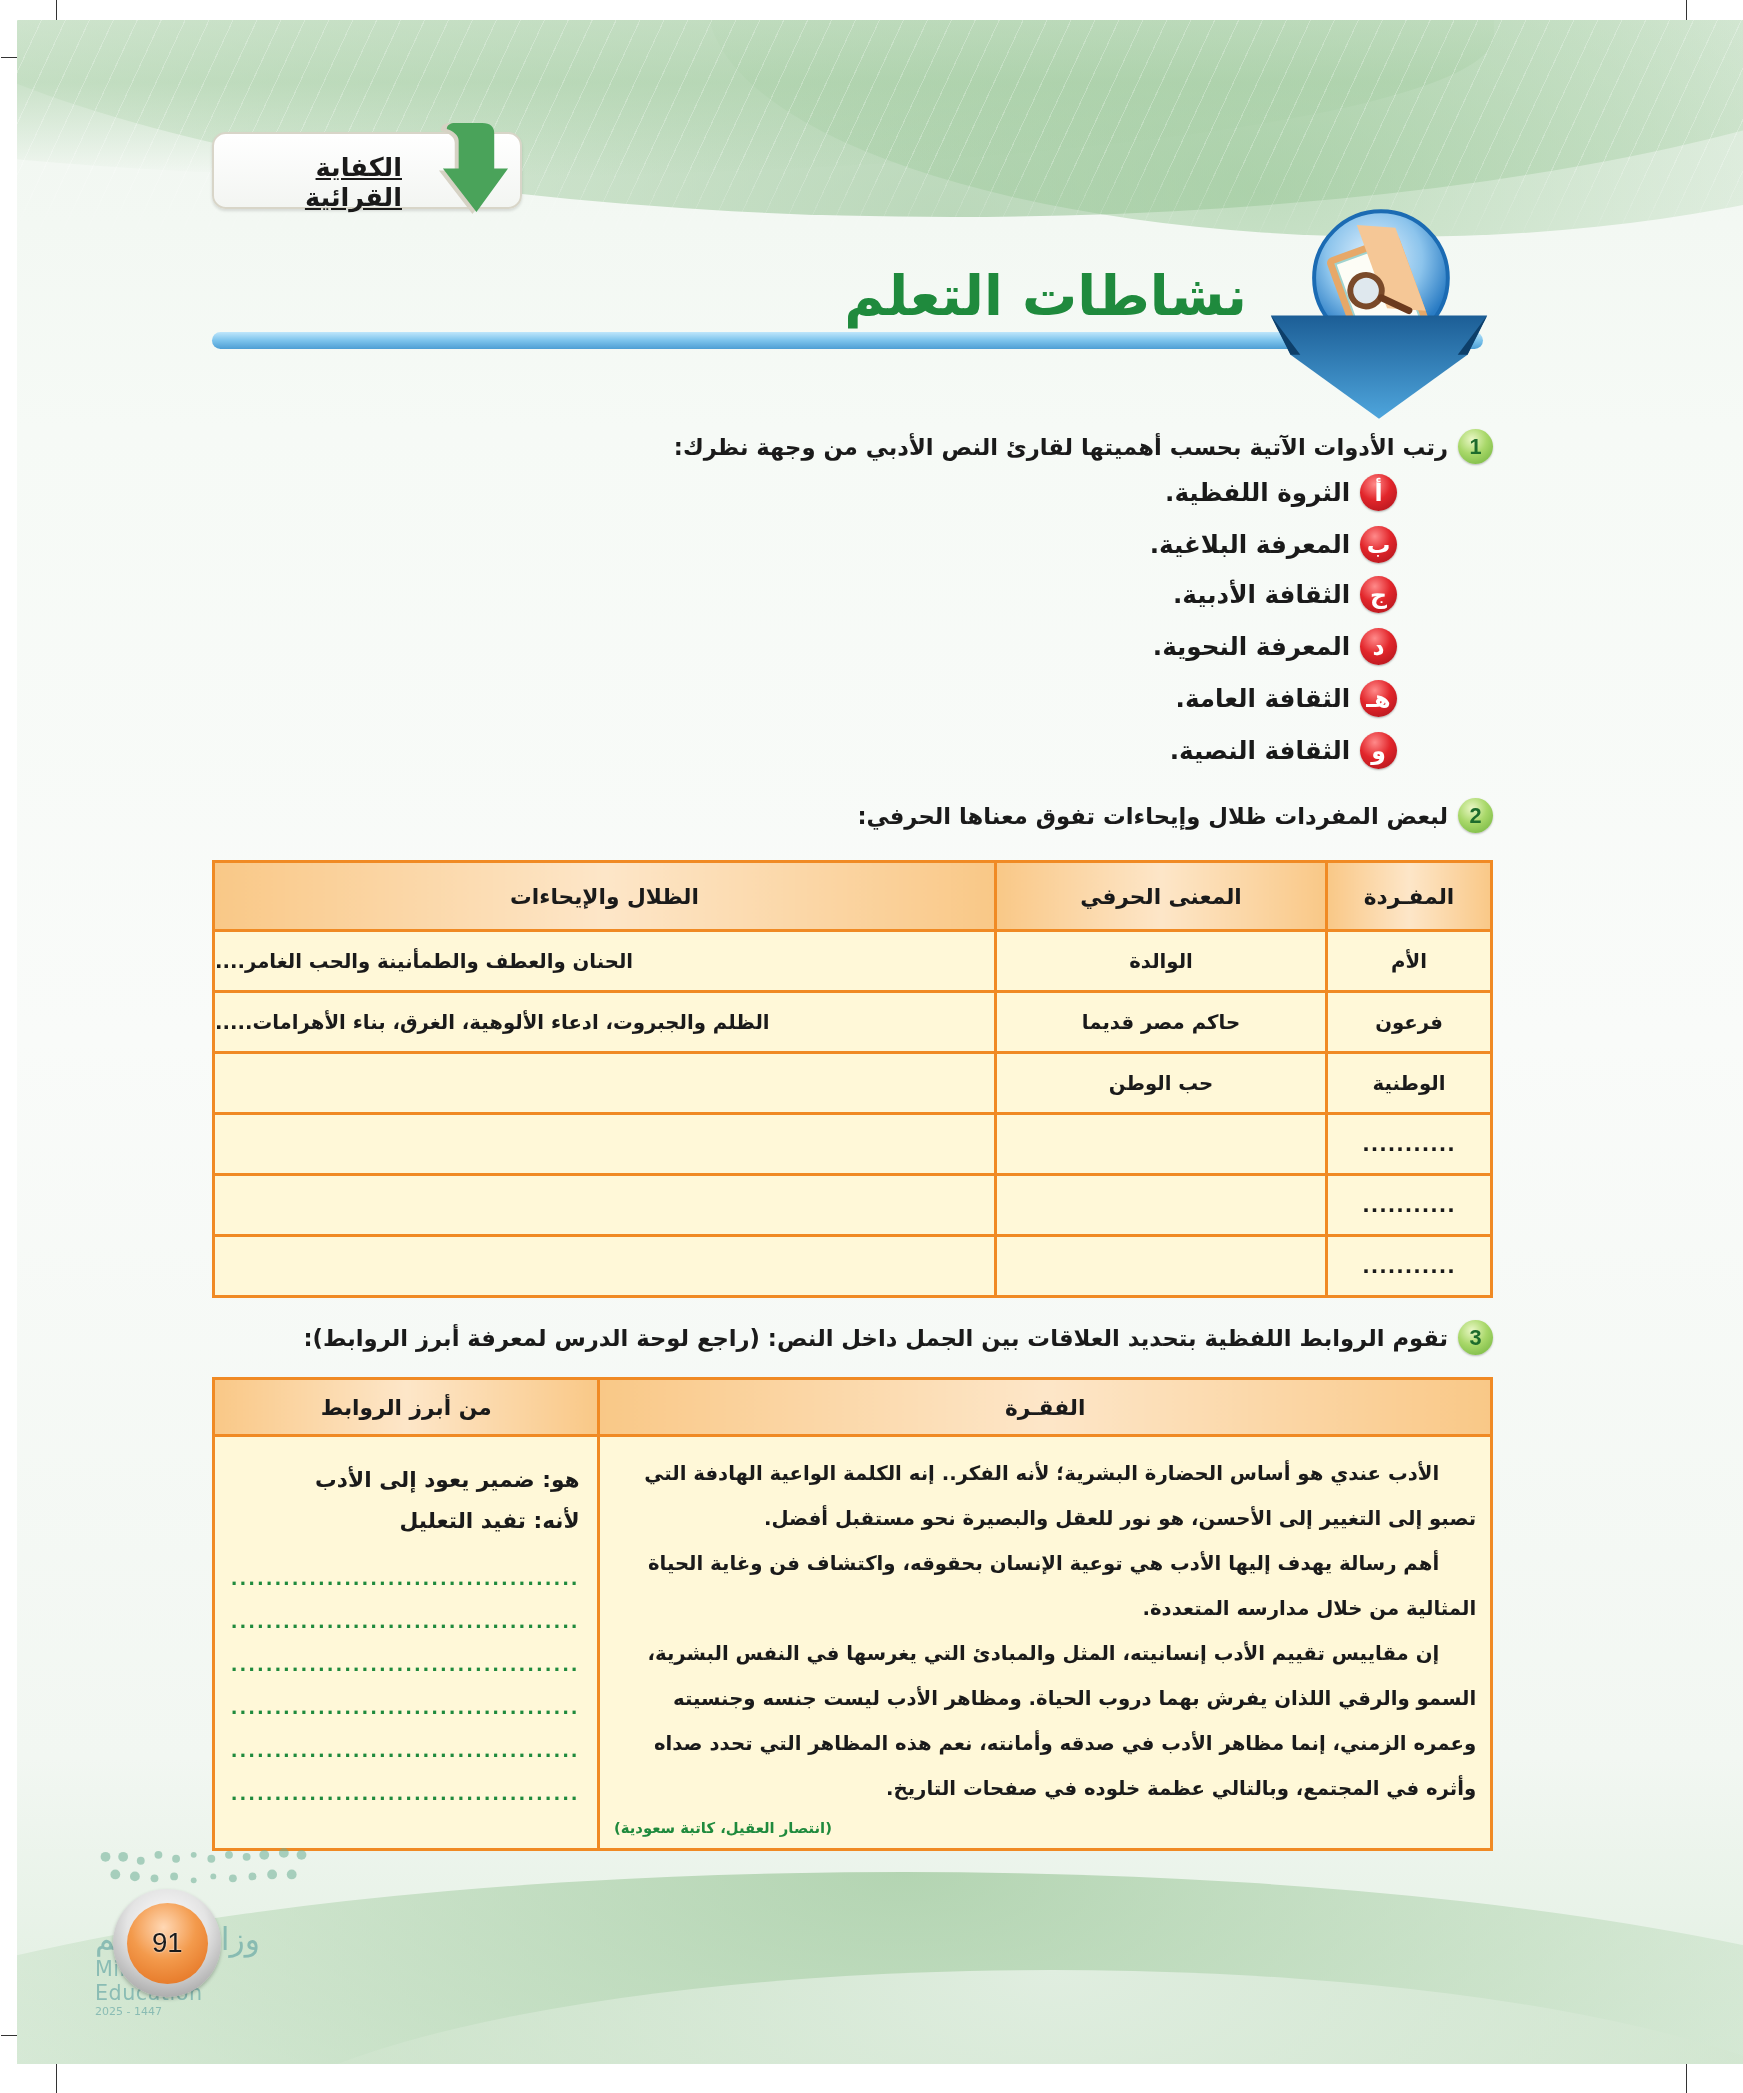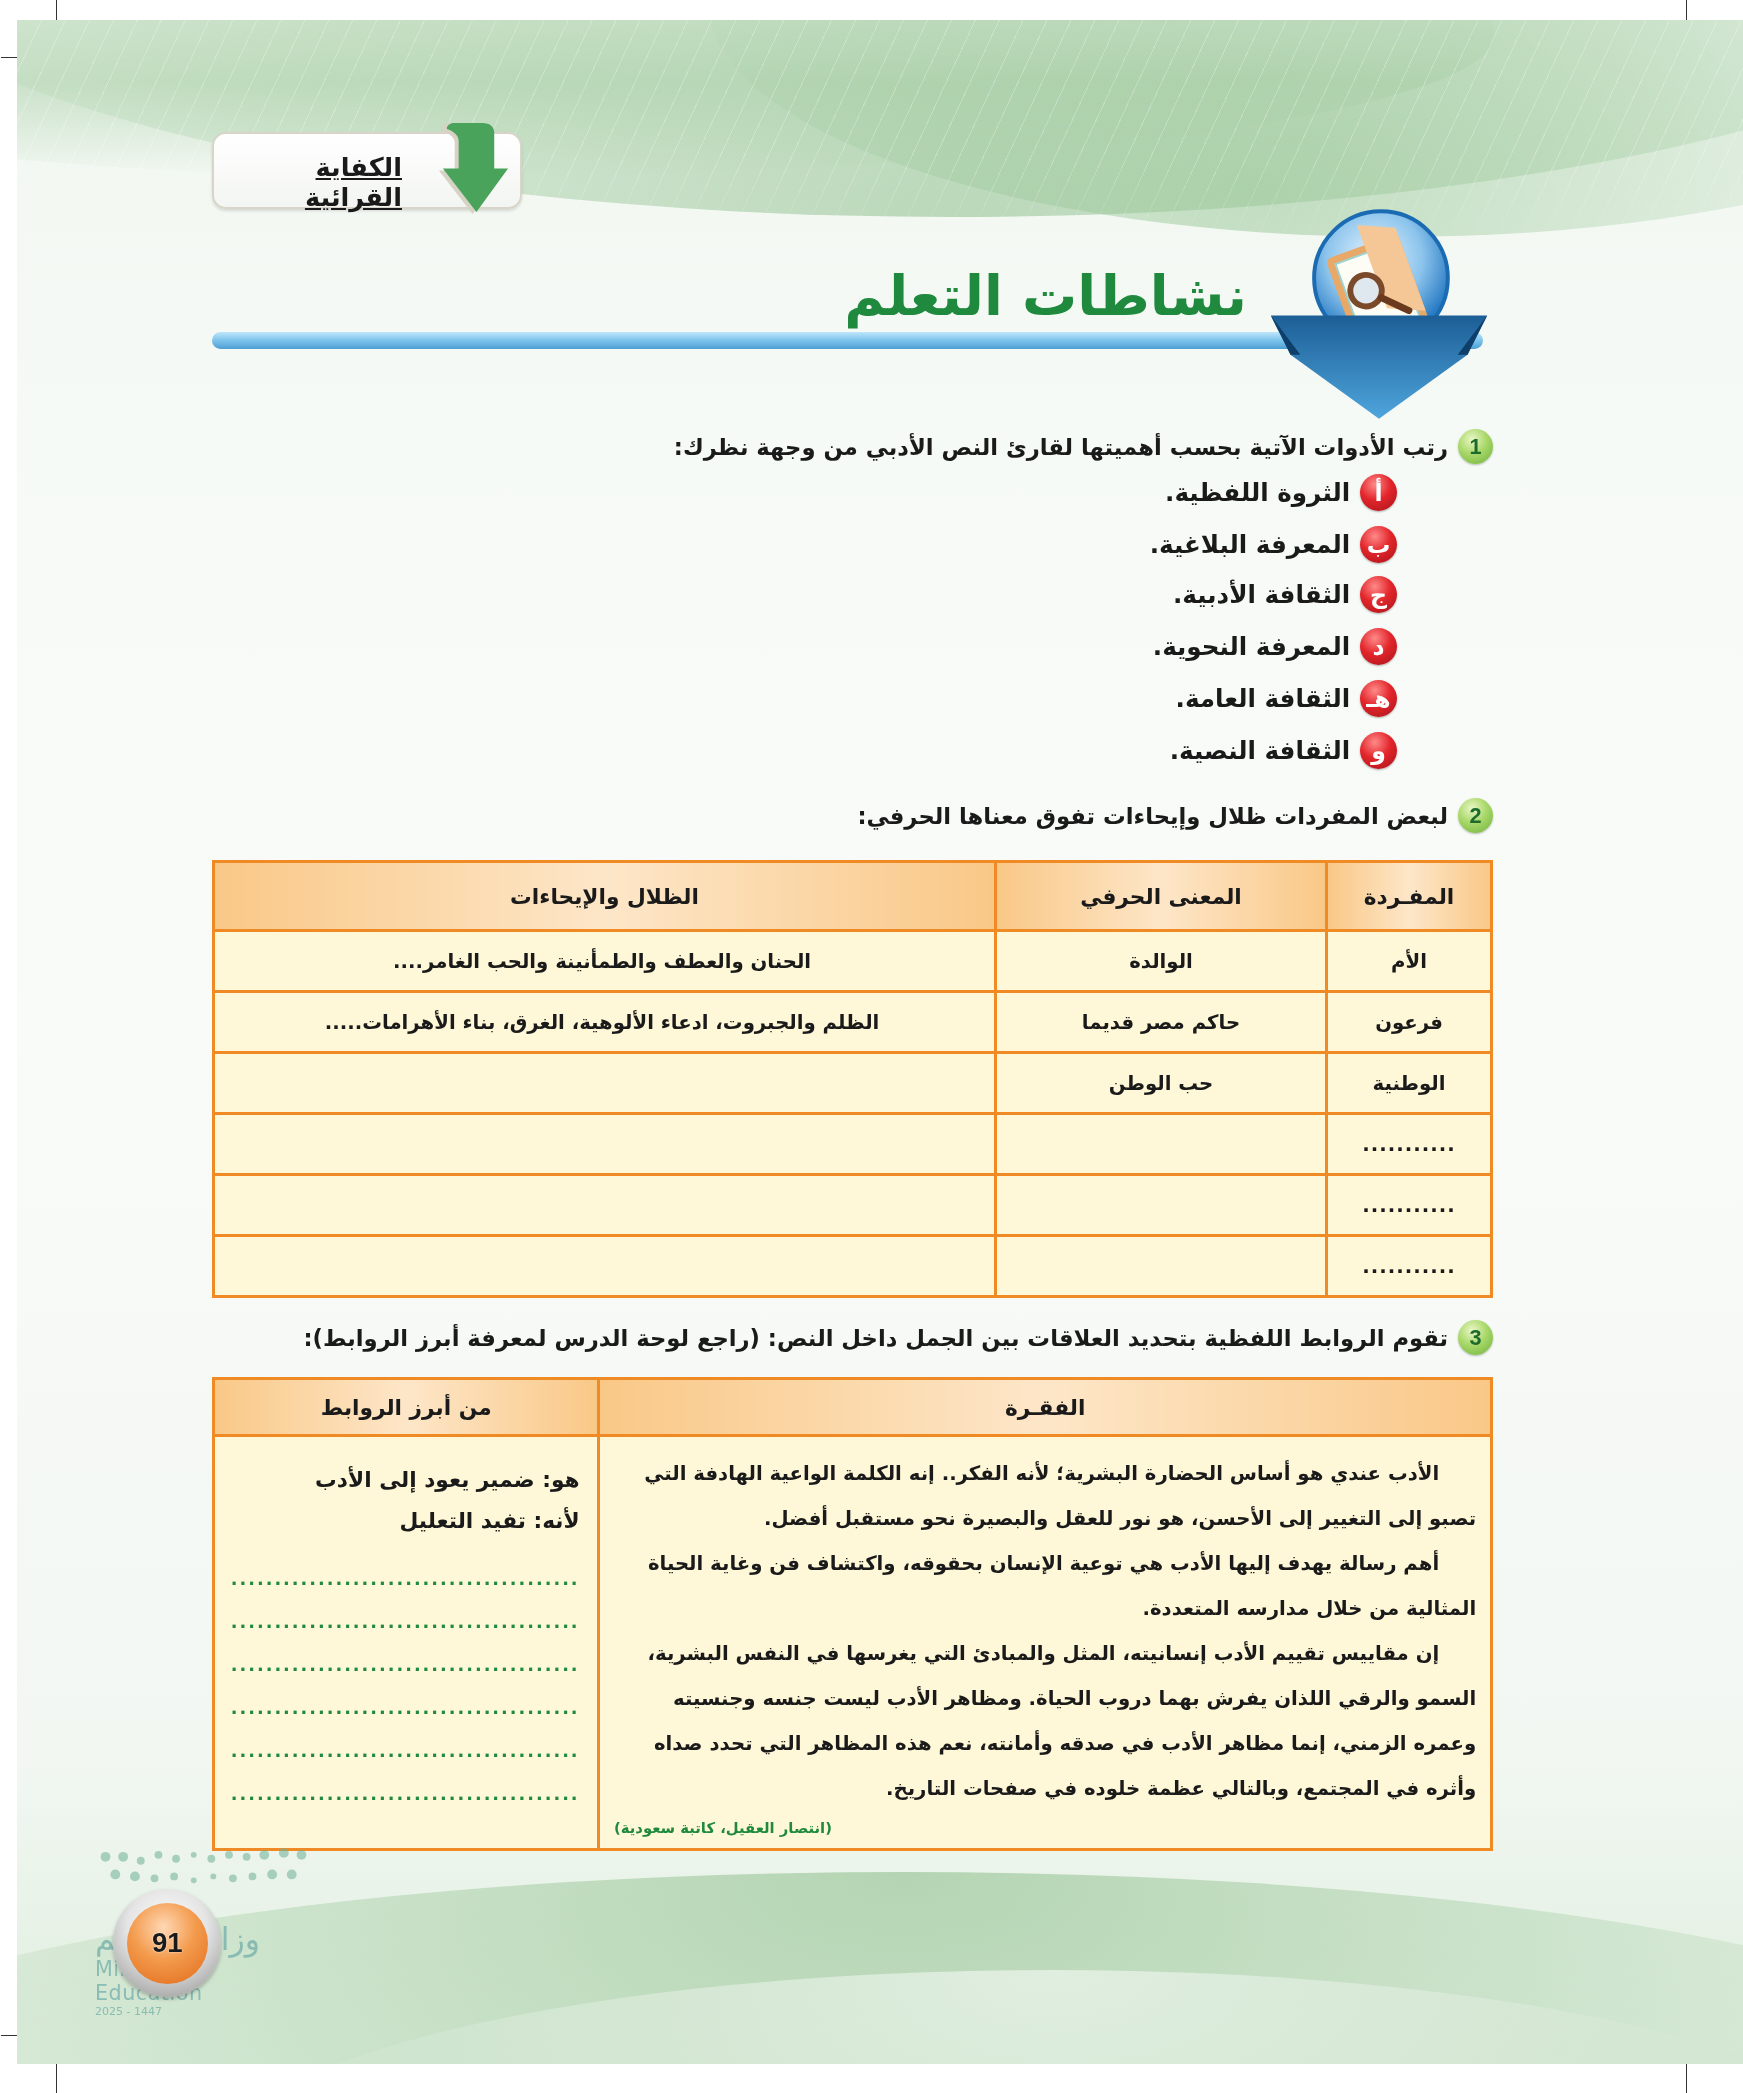--- a/index.html
+++ b/index.html
@@ -91,21 +91,21 @@
   table.t th {
     background: linear-gradient(90deg, #f9c887 0%, #fde6c8 50%, #f9c887 100%);
     font-weight: bold; font-size: 21.7px; color: #1a1a1a; height: 69px;
   }
   table.t td { background: #fff8d8; font-size: 19.7px; font-weight: bold; color: #1a1a1a; }
 
   #t1 { left: 212px; top: 860px; width: 1281px; }
   #t1 td { height: 61px; }
   #t1 .c-word { width: 165px; text-align: center; }
   #t1 .c-lit { width: 331px; text-align: center; }
-  #t1 .c-conn { text-align: center; padding-right: 14.8px; padding-left: 10px; }
+  #t1 .c-conn { text-align: left; padding-right: 14.8px; }
   .dots { color: #1f8a3d; letter-spacing: 1px; font-size: 19.7px; }
 
   #t2 { left: 212px; top: 1377px; width: 1281px; }
   #t2 th { height: 57px; }
   #t2 .c-para { text-align: right; vertical-align: top; padding: 13.8px 13.8px 7.9px 13.8px; line-height: 45px; font-size: 19.7px; }
   #t2 .c-link { width: 347px; vertical-align: top; text-align: right; padding: 21.7px 17.7px 7.9px 15.8px; }
   .para { text-indent: 37px; }
   .source { color: #1f8a3d; font-size: 14.8px; text-align: left; line-height: 25.6px; margin-top: 4px; }
   .link-line { font-size: 21.7px; line-height: 41px; }
   .dot-line { color: #1f8a3d; font-size: 17.7px; line-height: 43px; letter-spacing: 2px; white-space: nowrap; overflow: hidden; text-align: left; }
@@ -114,21 +114,21 @@
   .page-num {
     position: absolute; left: 113px; top: 1889px; width: 108px; height: 108px; border-radius: 50%;
     background: radial-gradient(circle at 50% 35%, #ffffff 0%, #e4e4e4 45%, #8d8d8d 100%);
     box-shadow: 0 2px 3.9px rgba(0,0,0,0.25);
   }
   .page-num-inner {
     position: absolute; left: 13.8px; top: 13.8px; width: 81px; height: 81px; border-radius: 50%;
     background: radial-gradient(circle at 45% 30%, #ffd8b5 0%, #f39a4c 45%, #e06a18 100%);
     display: flex; align-items: center; justify-content: center;
   }
-  .page-num-text { font-family: "Liberation Sans", sans-serif; font-weight: bold; font-size: 27.6px; color: #1a1a1a; text-shadow: 0 0 2px #fff; }
+  .page-num-text { font-family: "Liberation Sans", sans-serif; font-weight: normal; font-size: 27.6px; color: #1a1a1a; text-shadow: 0 0 2px #fff; }
   .moe-logo {
     position: absolute; left: 95px; top: 1921px; width: 217px; direction: ltr;
     color: rgba(90,160,160,0.6); font-family: "DejaVu Sans", sans-serif;
   }
   .moe-ar { font-size: 31.5px; text-align: left; direction: rtl; unicode-bidi: plaintext; }
   .moe-en { font-size: 20.7px; letter-spacing: 0.5px; margin-top: 0px; }
   .moe-year { font-size: 11px; }
   .moe-dots { position: absolute; left: 95px; top: 1847px; width: 217px; height: 49px; }
 </style>
 </head>

